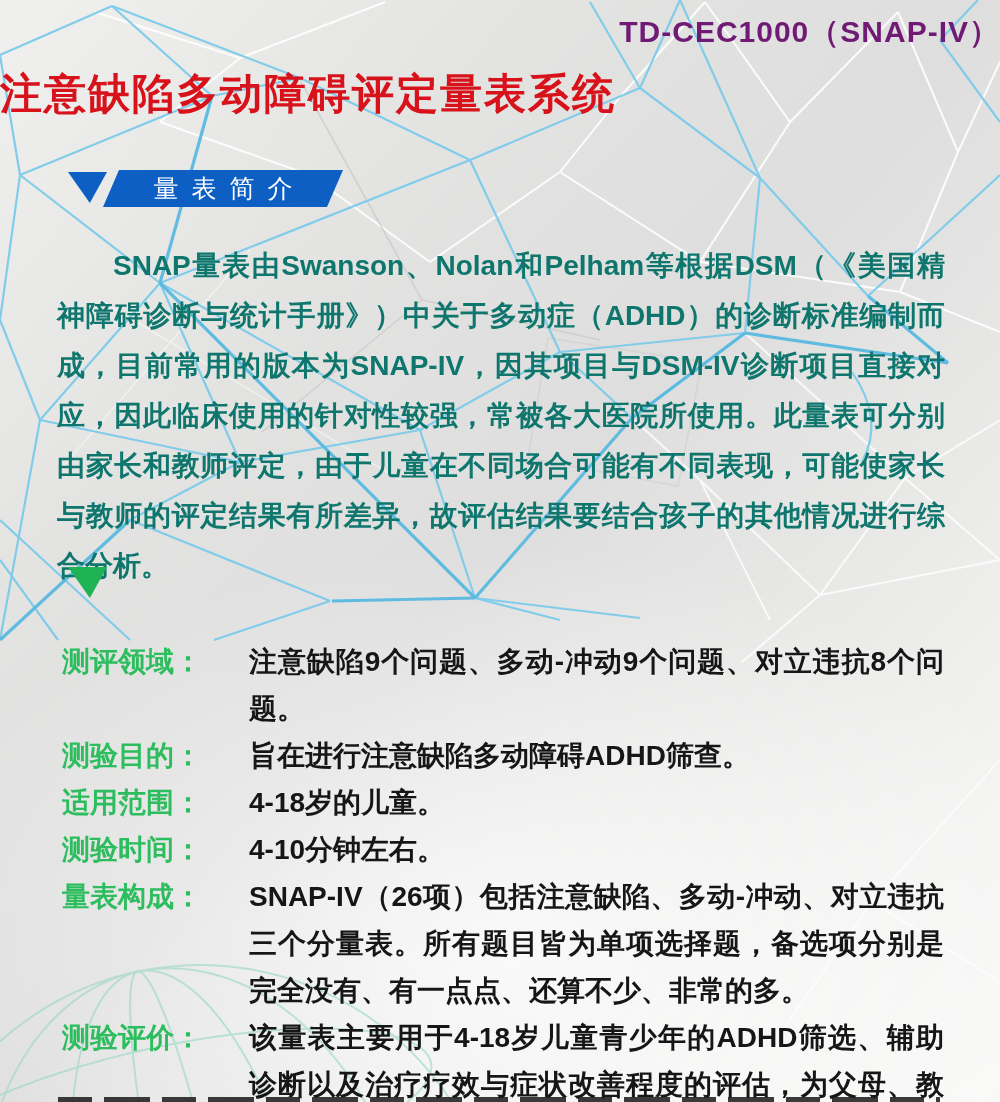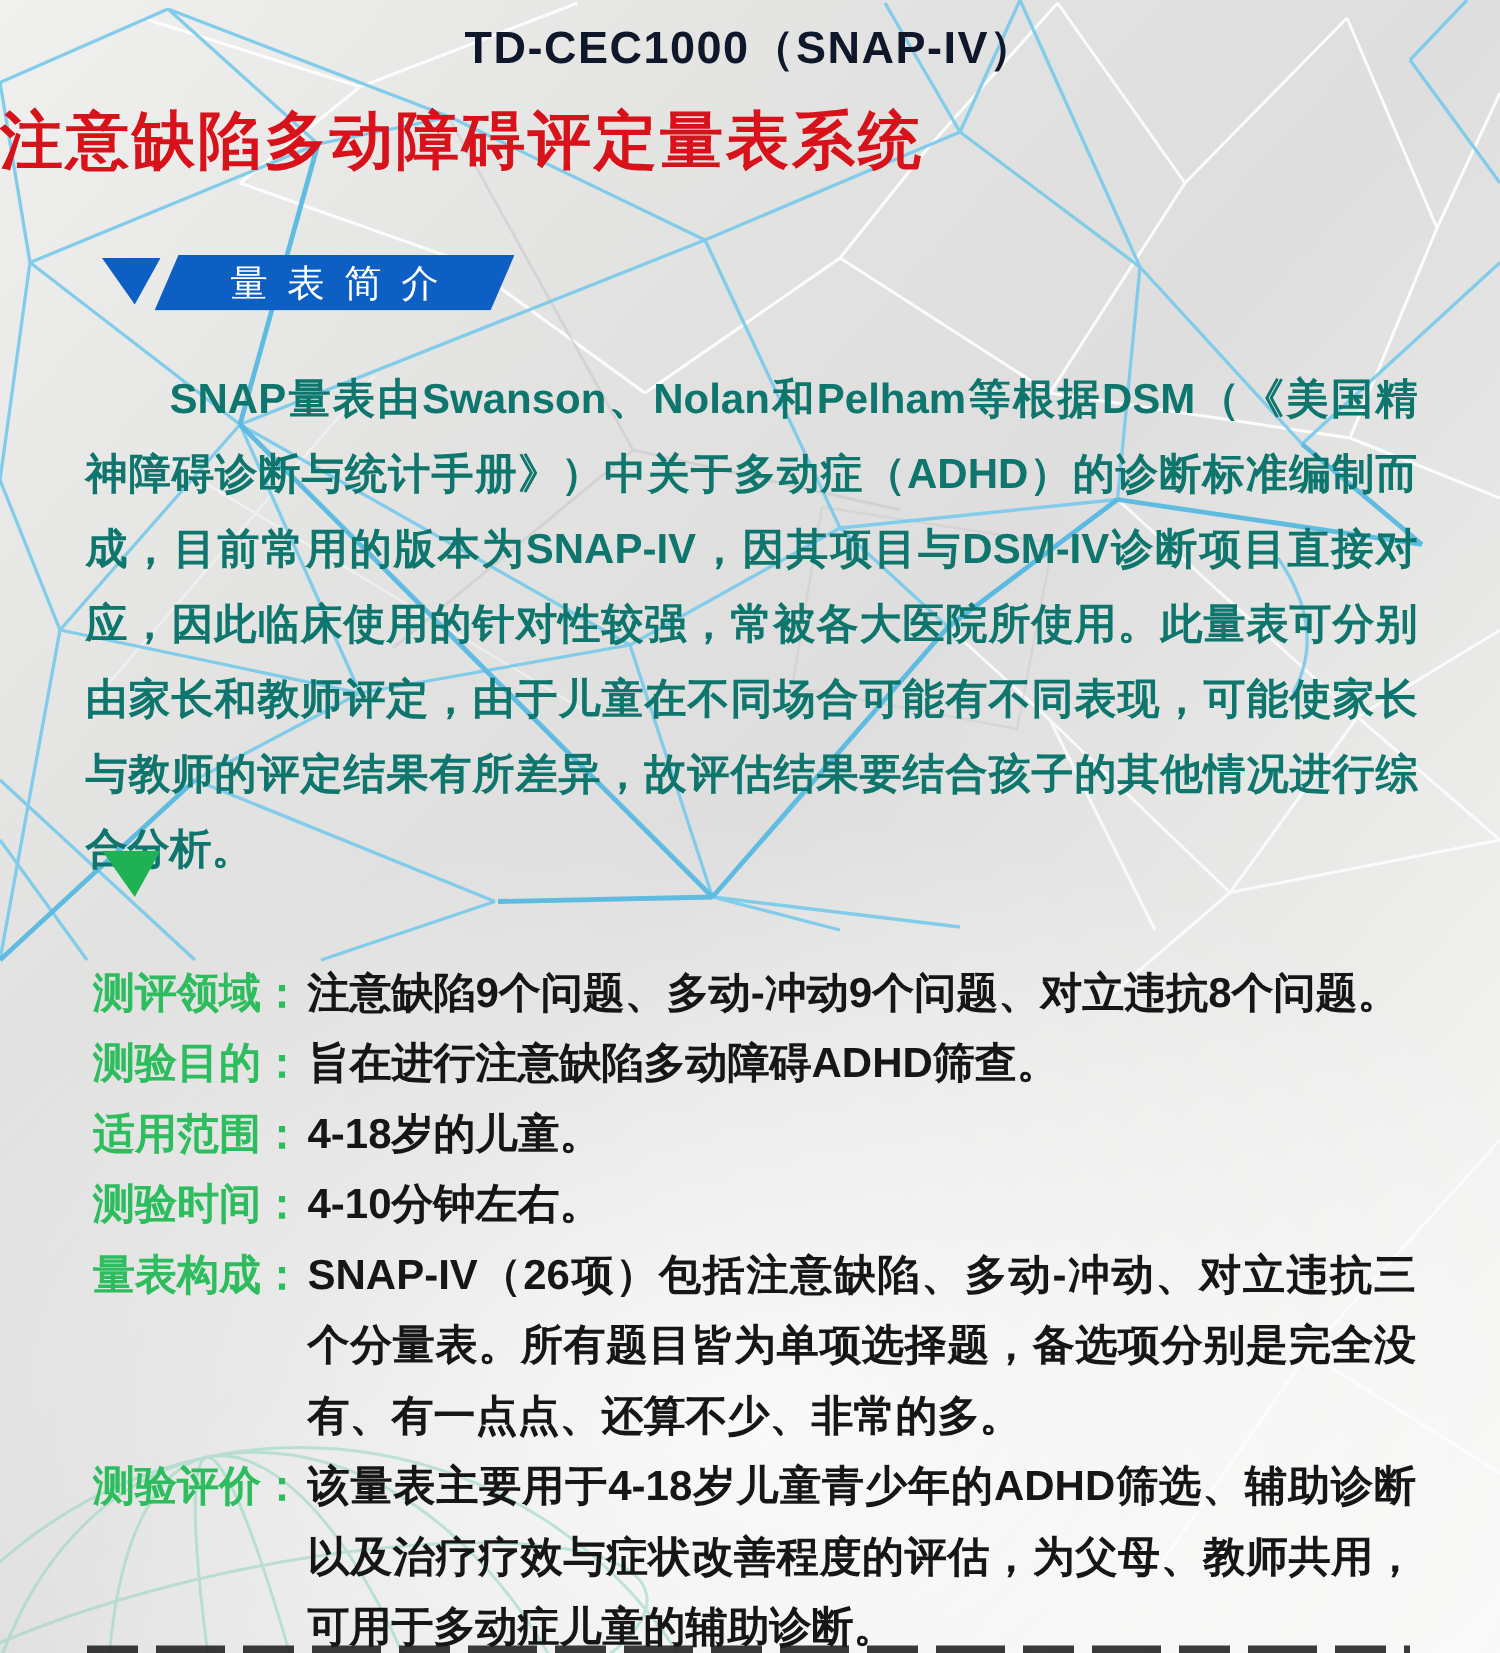--- a/index.html
+++ b/index.html
@@ -6,21 +6,21 @@
   html,body { width:1000px; height:1102px; }
   body {
     position:relative; overflow:hidden;
     font-family:"Liberation Sans","DejaVu Sans",sans-serif;
     background:#e9e9e8;
   }
   #bg { position:absolute; left:0; top:0; width:1000px; height:1102px; }
 
   .title-code {
     position:absolute; left:0; top:12px; width:1000px;
-    text-align:center; font-size:30px; font-weight:700; color:#0f172a;
+    text-align:right; font-size:30px; font-weight:700; color:#701a75;
     letter-spacing:1px;
   }
   .title-main {
     position:absolute; left:0; top:66px; width:1000px;
     text-align:left; font-size:42px; font-weight:700; color:#d8121b;
     letter-spacing:2px;
   }
 
   .banner { position:absolute; left:68px; height:37px; width:300px; }
   .banner .tri {
@@ -42,21 +42,21 @@
   .intro-paragraph {
     position:absolute; left:57px; top:241px; width:888px;
     font-size:28px; line-height:50px; font-weight:700; color:#0f766e;
     text-align:justify; text-indent:56px;
   }
 
   .spec-list {
     position:absolute; left:62px; top:638px; width:882px;
     font-size:28px; line-height:47px; font-weight:700; color:#161616;
   }
-  .spec-item { display:grid; grid-template-columns:143px 1fr; }
+  .spec-item { display:grid; grid-template-columns:143px 1fr;gap:44px; }
   .spec-item .lab { color:#2ebd5e; white-space:nowrap; }
   .spec-item .txt { text-align:justify; }
 
   .bottom-cut {
     position:absolute; left:58px; bottom:0; width:882px; height:5px;
     background:repeating-linear-gradient(90deg,
       #1f1f1f 0 34px, transparent 34px 46px,
       #1f1f1f 46px 92px, transparent 92px 104px);
     opacity:.88;
   }

